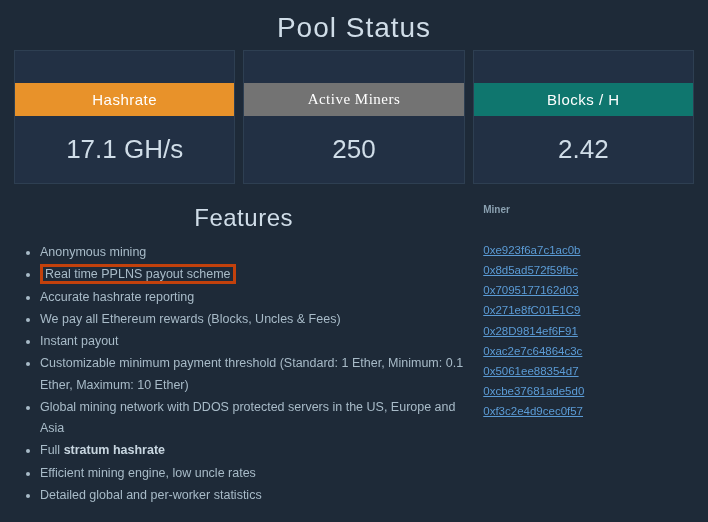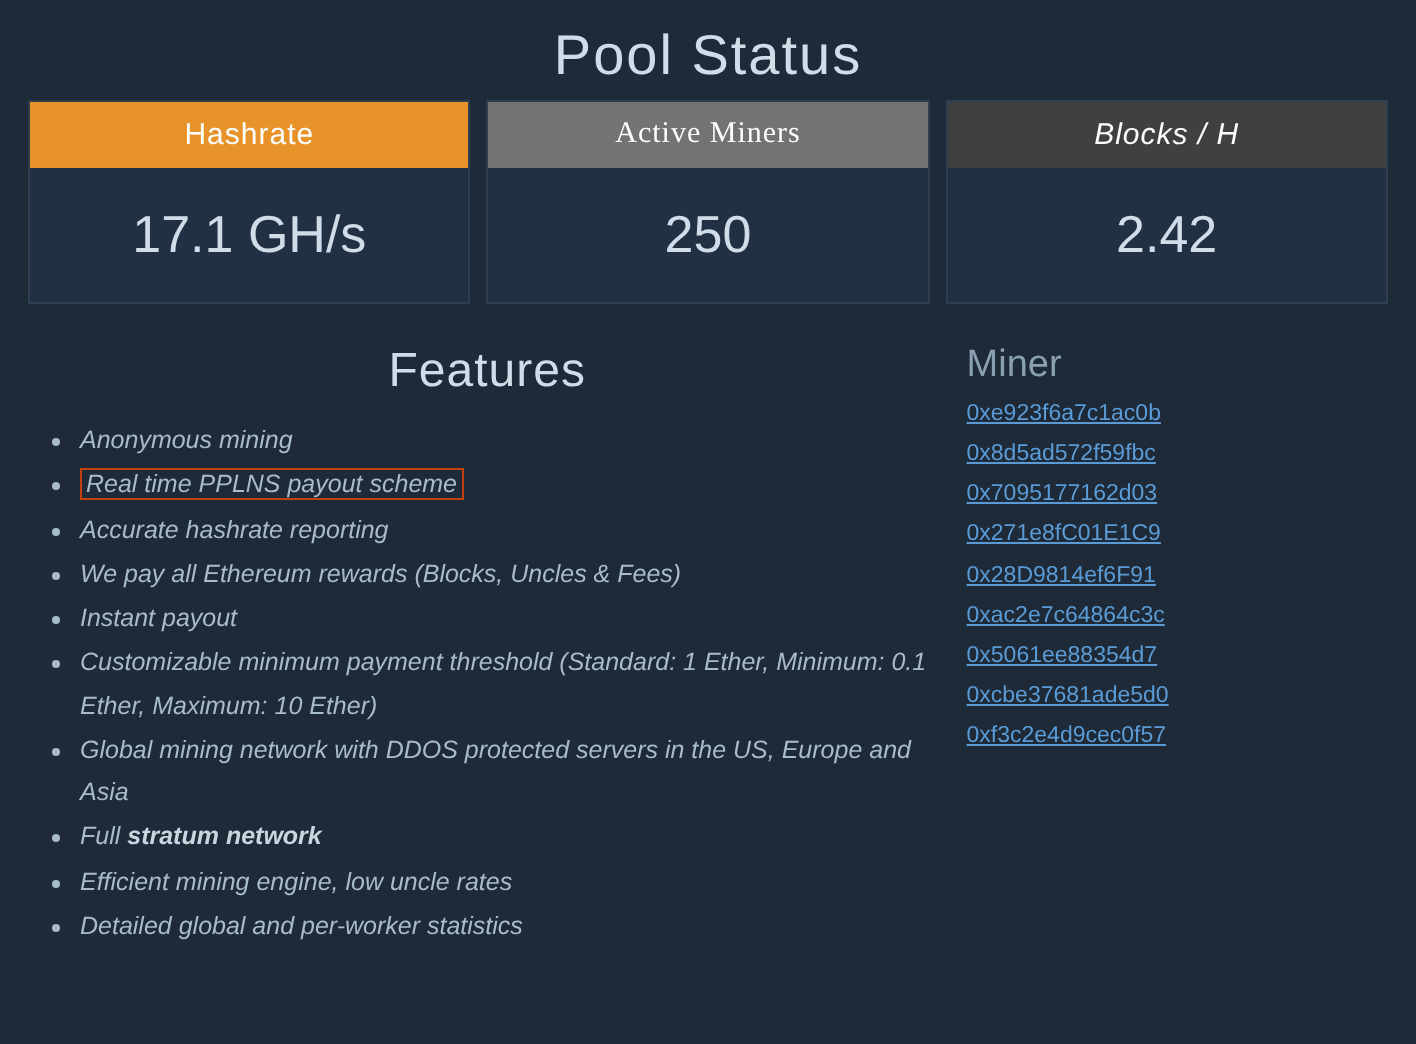--- a/index.html
+++ b/index.html
@@ -49,26 +49,27 @@
     }
 
     .stat-card-header {
       width: 100%;
       text-align: center;
       padding: 8px 5px;
       font-size: 15px;
       font-weight: 400;
       color: #fff;
       letter-spacing: 0.5px;
+      margin-top: 32px;
     }
 
     .stat-card-header.orange { background-color: #e8922a; }
     .stat-card-header.teal   { background-color: #737373; font-family: Liberation Serif, serif; }
     .stat-card-header.slate  { background-color: #4a5d70; }
-    .stat-card-header.green  { background-color: #404040; font-style: italic; }
+    .stat-card-header.green  { background-color: #0f766e; }
 
     .stat-card-value {
       font-size: 26px;
       font-weight: 300;
       color: #d0dde8;
       padding: 18px 10px;
     }
 
     
     .lower-section {
@@ -96,43 +97,43 @@
     }
 
     .features-list {
       list-style: disc;
       padding-left: 20px;
       font-size: 12.5px;
       color: #a8bbc8;
       line-height: 1.7;
     }
 
-    .features-list li { margin-bottom: 1px; font-style: italic; }
+    .features-list li { margin-bottom: 1px; }
 
     .feature-link {
       color: #a8bbc8;
       text-decoration: none;
-      border: 1px solid #c2410c;
+      border: 3px solid #c2410c;
       padding: 0 2px;
     }
 
     .bold-text { font-weight: bold; color: #c8d6e0; }
 
     
     .miners-col {
       flex: 0.7;
       padding: 4px 6px 10px 6px;
       overflow: hidden;
     }
 
     .miners-col-header {
-      font-size: 19px;
+      font-size: 10px;
       color: #8aa0b0;
-      font-weight: 400;
-      margin-bottom: 1px;
+      font-weight: 700;
+      margin-bottom: 23px;
       padding-bottom: 2px;
     }
 
     .miner-address {
       font-size: 11.5px;
       color: #5b9bd5;
       line-height: 1.75;
       white-space: nowrap;
       overflow: hidden;
       text-overflow: ellipsis;
@@ -168,21 +169,21 @@
     <div class="features-col">
       <div class="features-title">Features</div>
       <ul class="features-list">
         <li><span>Anonymous mining</span></li>
         <li><a class="feature-link">Real time PPLNS payout scheme</a></li>
         <li><span>Accurate hashrate reporting</span></li>
         <li><span>We pay all Ethereum rewards (Blocks, Uncles &amp; Fees)</span></li>
         <li><span>Instant payout</span></li>
         <li><span>Customizable minimum payment threshold (Standard: 1 Ether, Minimum: 0.1 Ether, Maximum: 10 Ether)</span></li>
         <li><span>Global mining network with DDOS protected servers in the US, Europe and Asia</span></li>
-        <li><span>Full <strong class="bold-text">stratum network</strong></span></li>
+        <li><span>Full <strong class="bold-text">stratum hashrate</strong></span></li>
         <li><span>Efficient mining engine, low uncle rates</span></li>
         <li><span>Detailed global and per-worker statistics</span></li>
       </ul>
     </div>
 
     <div class="miners-col">
       <div class="miners-col-header">Miner</div>
       <div id="miners-list">
           <a class="miner-address" href="#">0xe923f6a7c1ac0b</a>
           <a class="miner-address" href="#">0x8d5ad572f59fbc</a>

